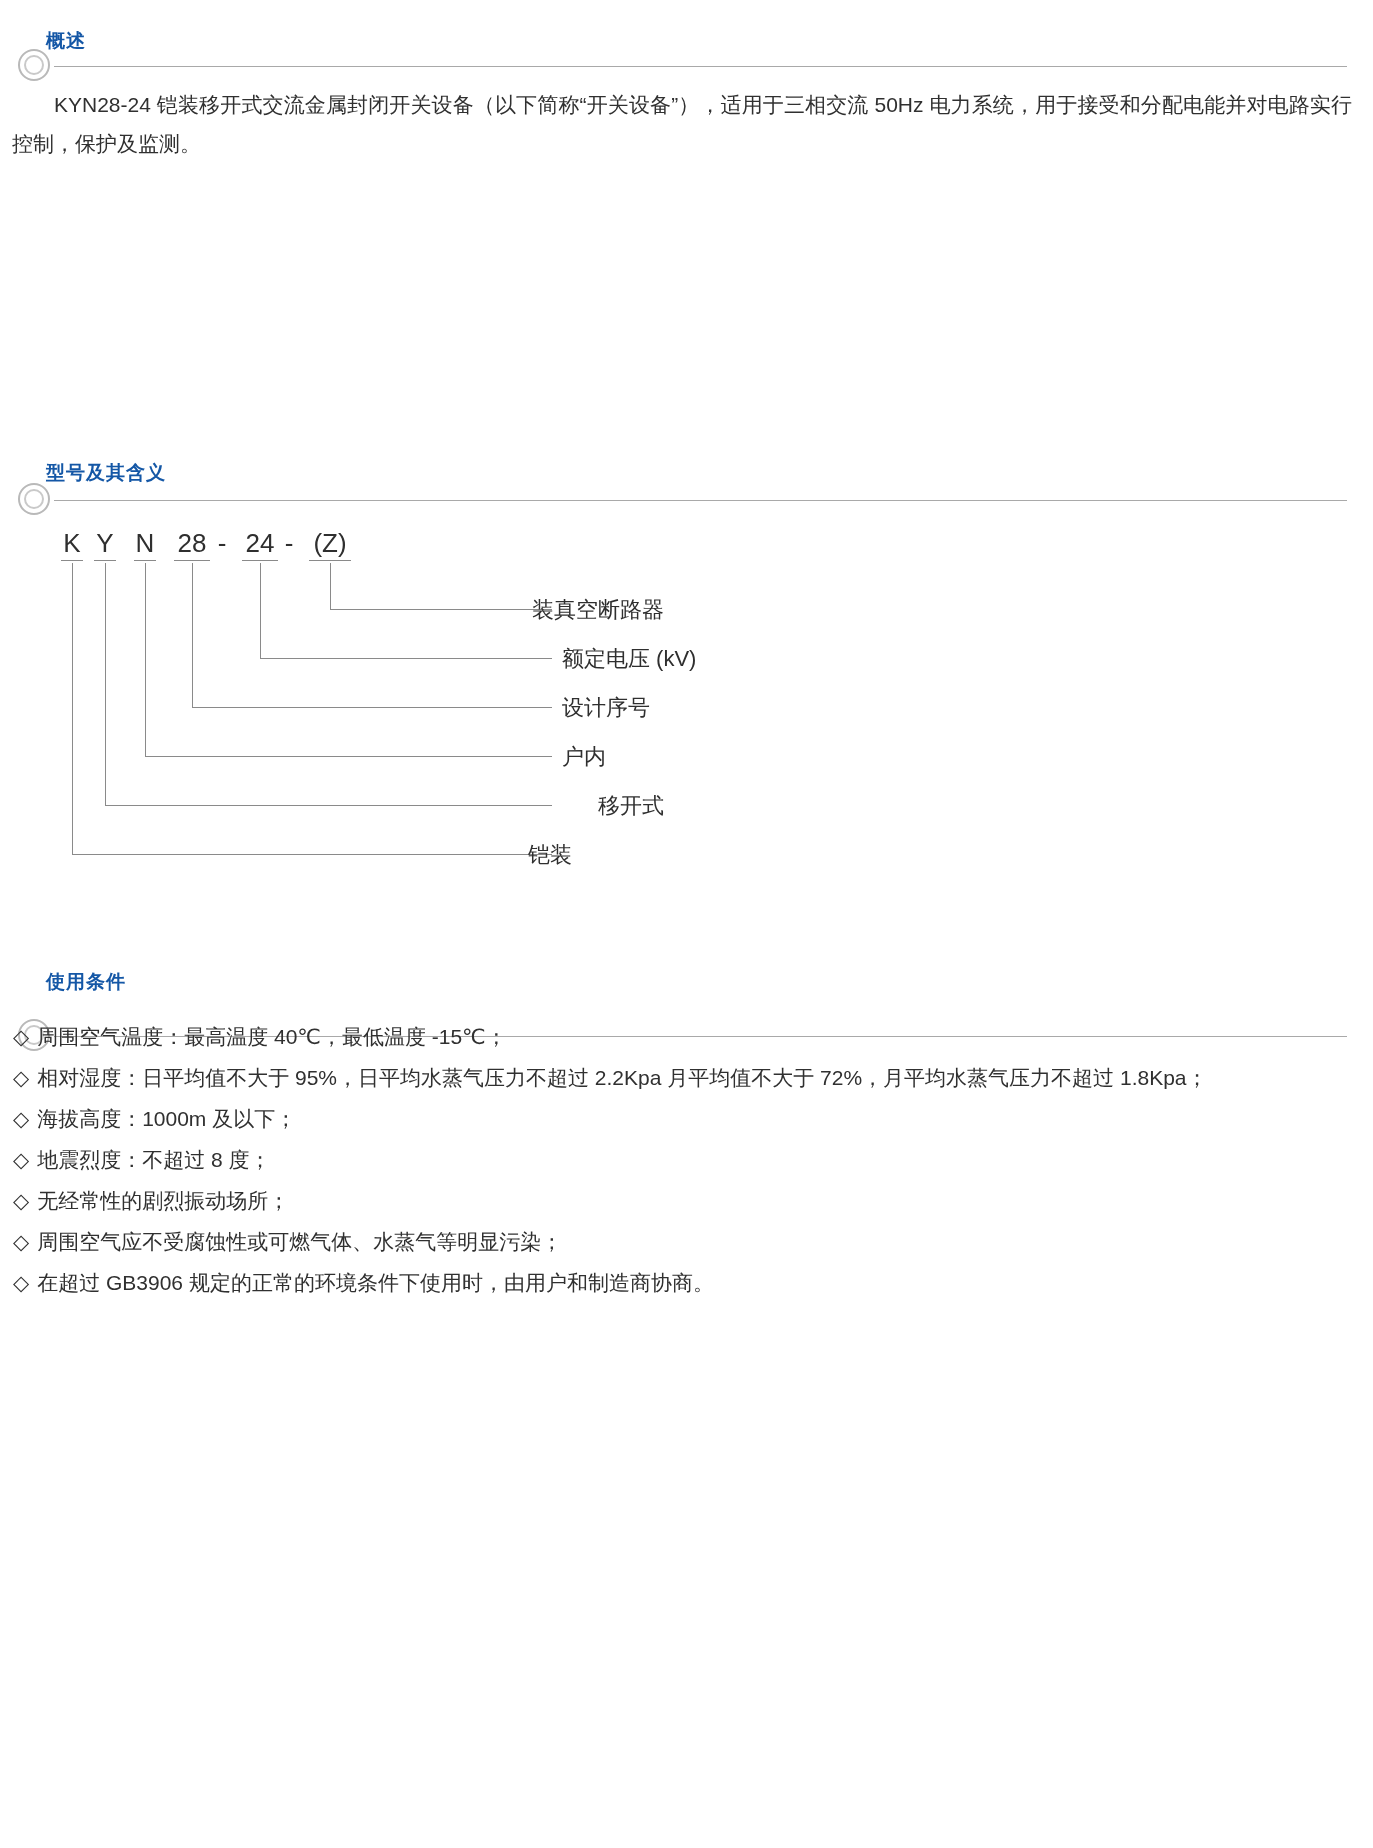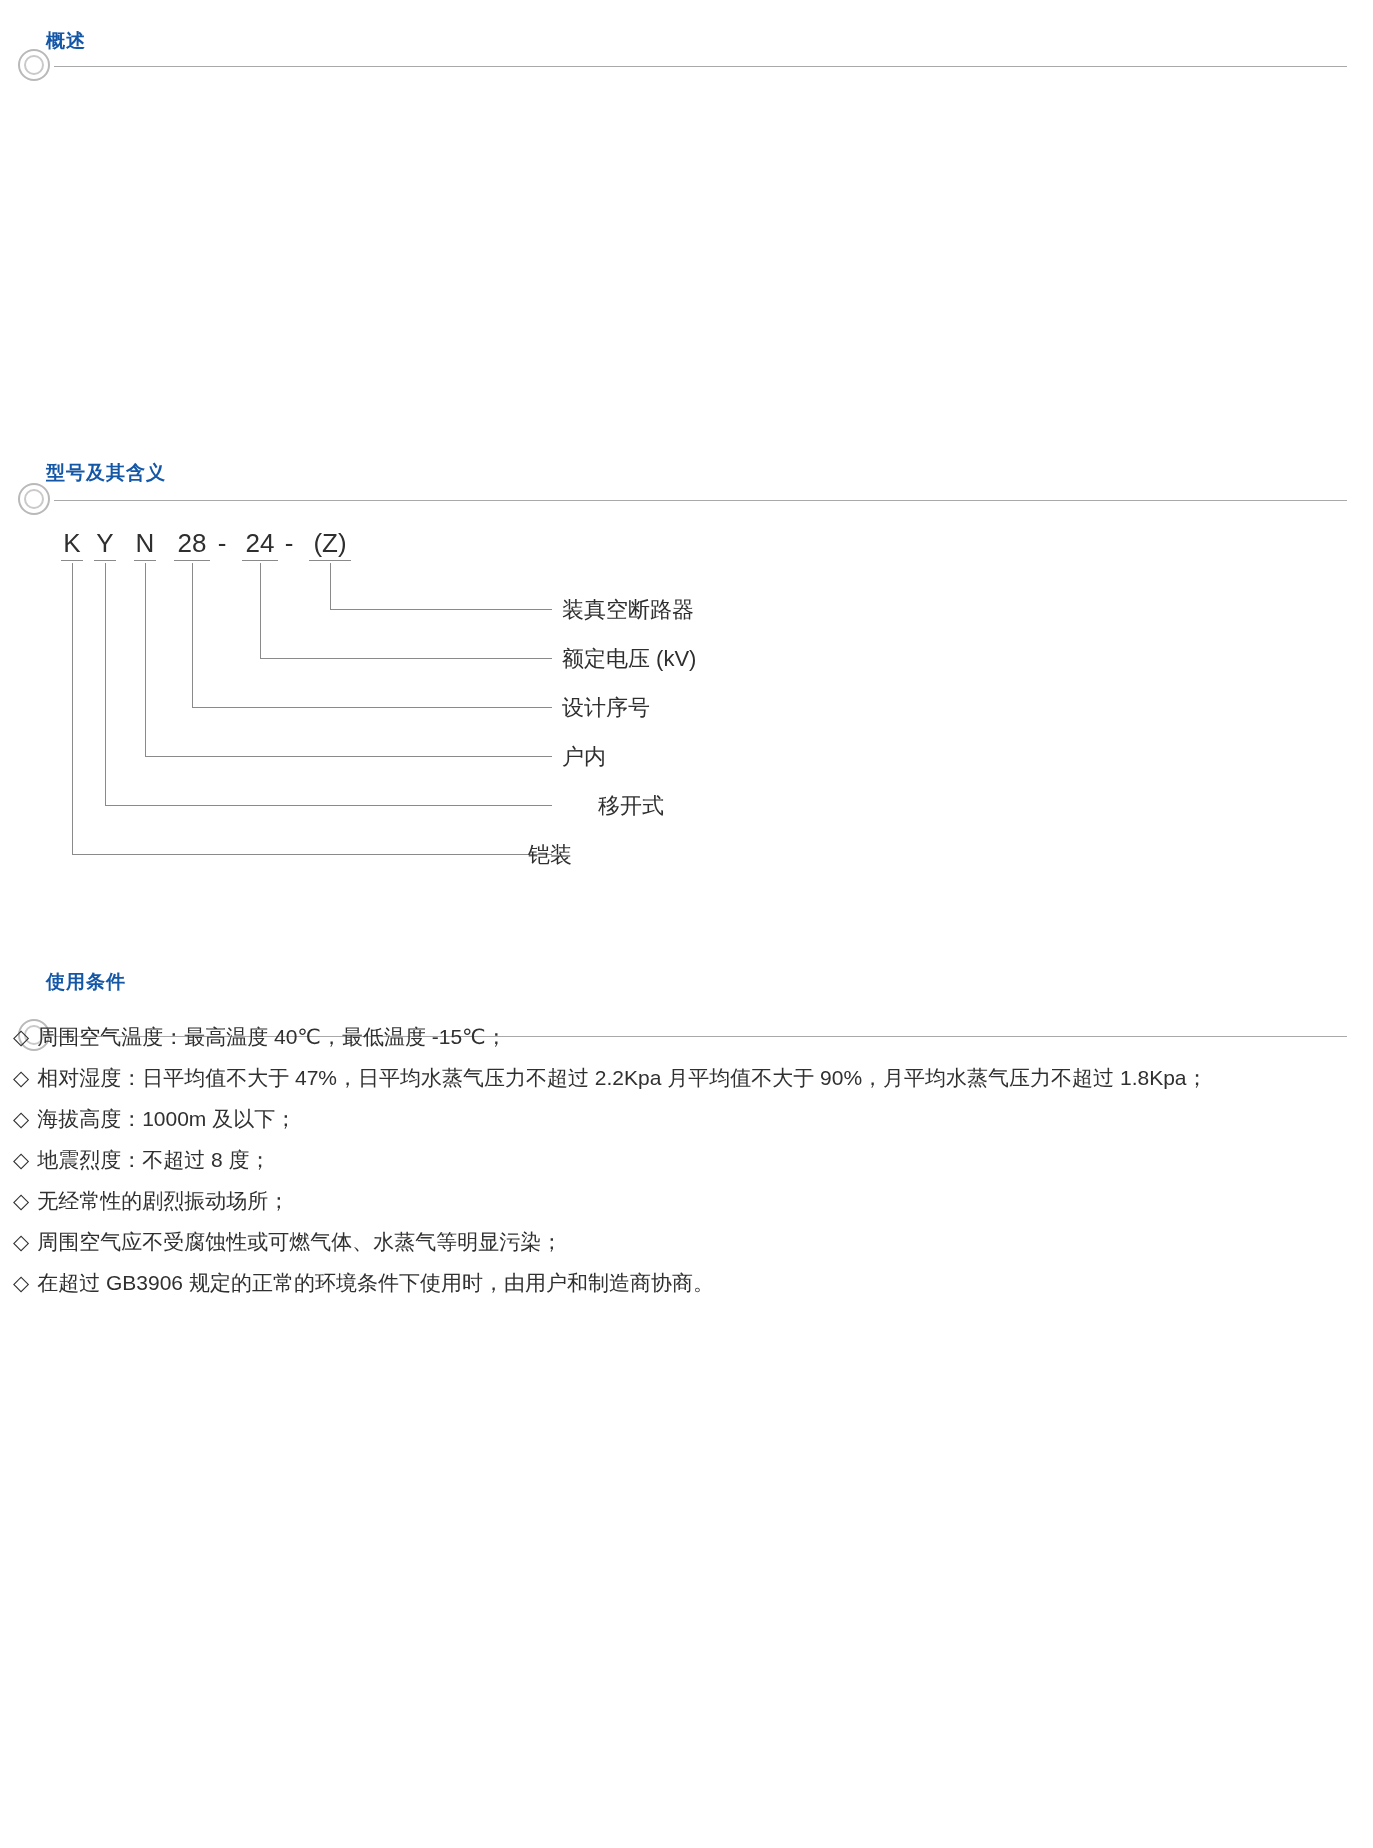--- a/index.html
+++ b/index.html
@@ -48,20 +48,21 @@
 </head>
 <body>
 
 <div class="abs sec-title" style="left:46px;top:28px;">概述</div>
 <div class="abs sec-rule" style="left:54px;top:66px;width:1293px;"></div>
 <div class="abs ring-outer" style="left:18px;top:49px;">
   <div class="ring-inner"></div>
 </div>
 
 <div class="abs para-block" style="left:12px;top:86px;">
+  <p>KYN28-24 铠装移开式交流金属封闭开关设备（以下简称“开关设备”），适用于三相交流 50Hz 电力系统，用于接受和分配电能并对电路实行控制，保护及监测。</p>
 </div>
 
 <div class="abs sec-title" style="left:46px;top:460px;">型号及其含义</div>
 <div class="abs sec-rule" style="left:54px;top:500px;width:1293px;"></div>
 <div class="abs ring-outer" style="left:18px;top:483px;">
   <div class="ring-inner"></div>
 </div>
 
 <div class="abs token" style="left:72px;top:528px;">K</div>
 <div class="abs token" style="left:105px;top:528px;">Y</div>
@@ -79,34 +80,34 @@
 <div class="abs token-underline" style="left:260px;top:560px;width:36px;"></div>
 <div class="abs token-underline" style="left:330px;top:560px;width:42px;"></div>
 
 <div class="abs connector" style="left:330px;top:563px;width:222px;height:47px;"></div>
 <div class="abs connector" style="left:260px;top:563px;width:292px;height:96px;"></div>
 <div class="abs connector" style="left:192px;top:563px;width:360px;height:145px;"></div>
 <div class="abs connector" style="left:145px;top:563px;width:407px;height:194px;"></div>
 <div class="abs connector" style="left:105px;top:563px;width:447px;height:243px;"></div>
 <div class="abs connector" style="left:72px;top:563px;width:480px;height:292px;"></div>
 
-<div class="abs model-label" style="left:562px;top:597px;">装真空断路器</div>
+<div class="abs model-label" style="left:532px;top:597px;">装真空断路器</div>
 <div class="abs model-label" style="left:562px;top:646px;">额定电压 (kV)</div>
 <div class="abs model-label" style="left:562px;top:695px;">设计序号</div>
 <div class="abs model-label" style="left:562px;top:744px;">户内</div>
 <div class="abs model-label" style="left:562px;top:793px;margin-left:36px;">移开式</div>
 <div class="abs model-label" style="left:528px;top:842px;">铠装</div>
 
 <div class="abs sec-title" style="left:46px;top:969px;">使用条件</div>
 <div class="abs sec-rule" style="left:54px;top:1036px;width:1293px;"></div>
 <div class="abs ring-outer" style="left:18px;top:1019px;">
   <div class="ring-inner"></div>
 </div>
 
 <ul class="abs cond-list" style="left:13px;top:1016px;">
   <li><span class="cond-bullet">◇</span><span>周围空气温度：最高温度 40℃，最低温度 -15℃；</span></li>
-  <li><span class="cond-bullet">◇</span><span>相对湿度：日平均值不大于 47%，日平均水蒸气压力不超过 2.2Kpa 月平均值不大于 90%，月平均水蒸气压力不超过 1.8Kpa；</span></li>
+  <li><span class="cond-bullet">◇</span><span>相对湿度：日平均值不大于 95%，日平均水蒸气压力不超过 2.2Kpa 月平均值不大于 72%，月平均水蒸气压力不超过 1.8Kpa；</span></li>
   <li><span class="cond-bullet">◇</span><span>海拔高度：1000m 及以下；</span></li>
   <li><span class="cond-bullet">◇</span><span>地震烈度：不超过 8 度；</span></li>
   <li><span class="cond-bullet">◇</span><span>无经常性的剧烈振动场所；</span></li>
   <li><span class="cond-bullet">◇</span><span>周围空气应不受腐蚀性或可燃气体、水蒸气等明显污染；</span></li>
   <li><span class="cond-bullet">◇</span><span>在超过 GB3906 规定的正常的环境条件下使用时，由用户和制造商协商。</span></li>
 </ul>
 
 </body></html>

